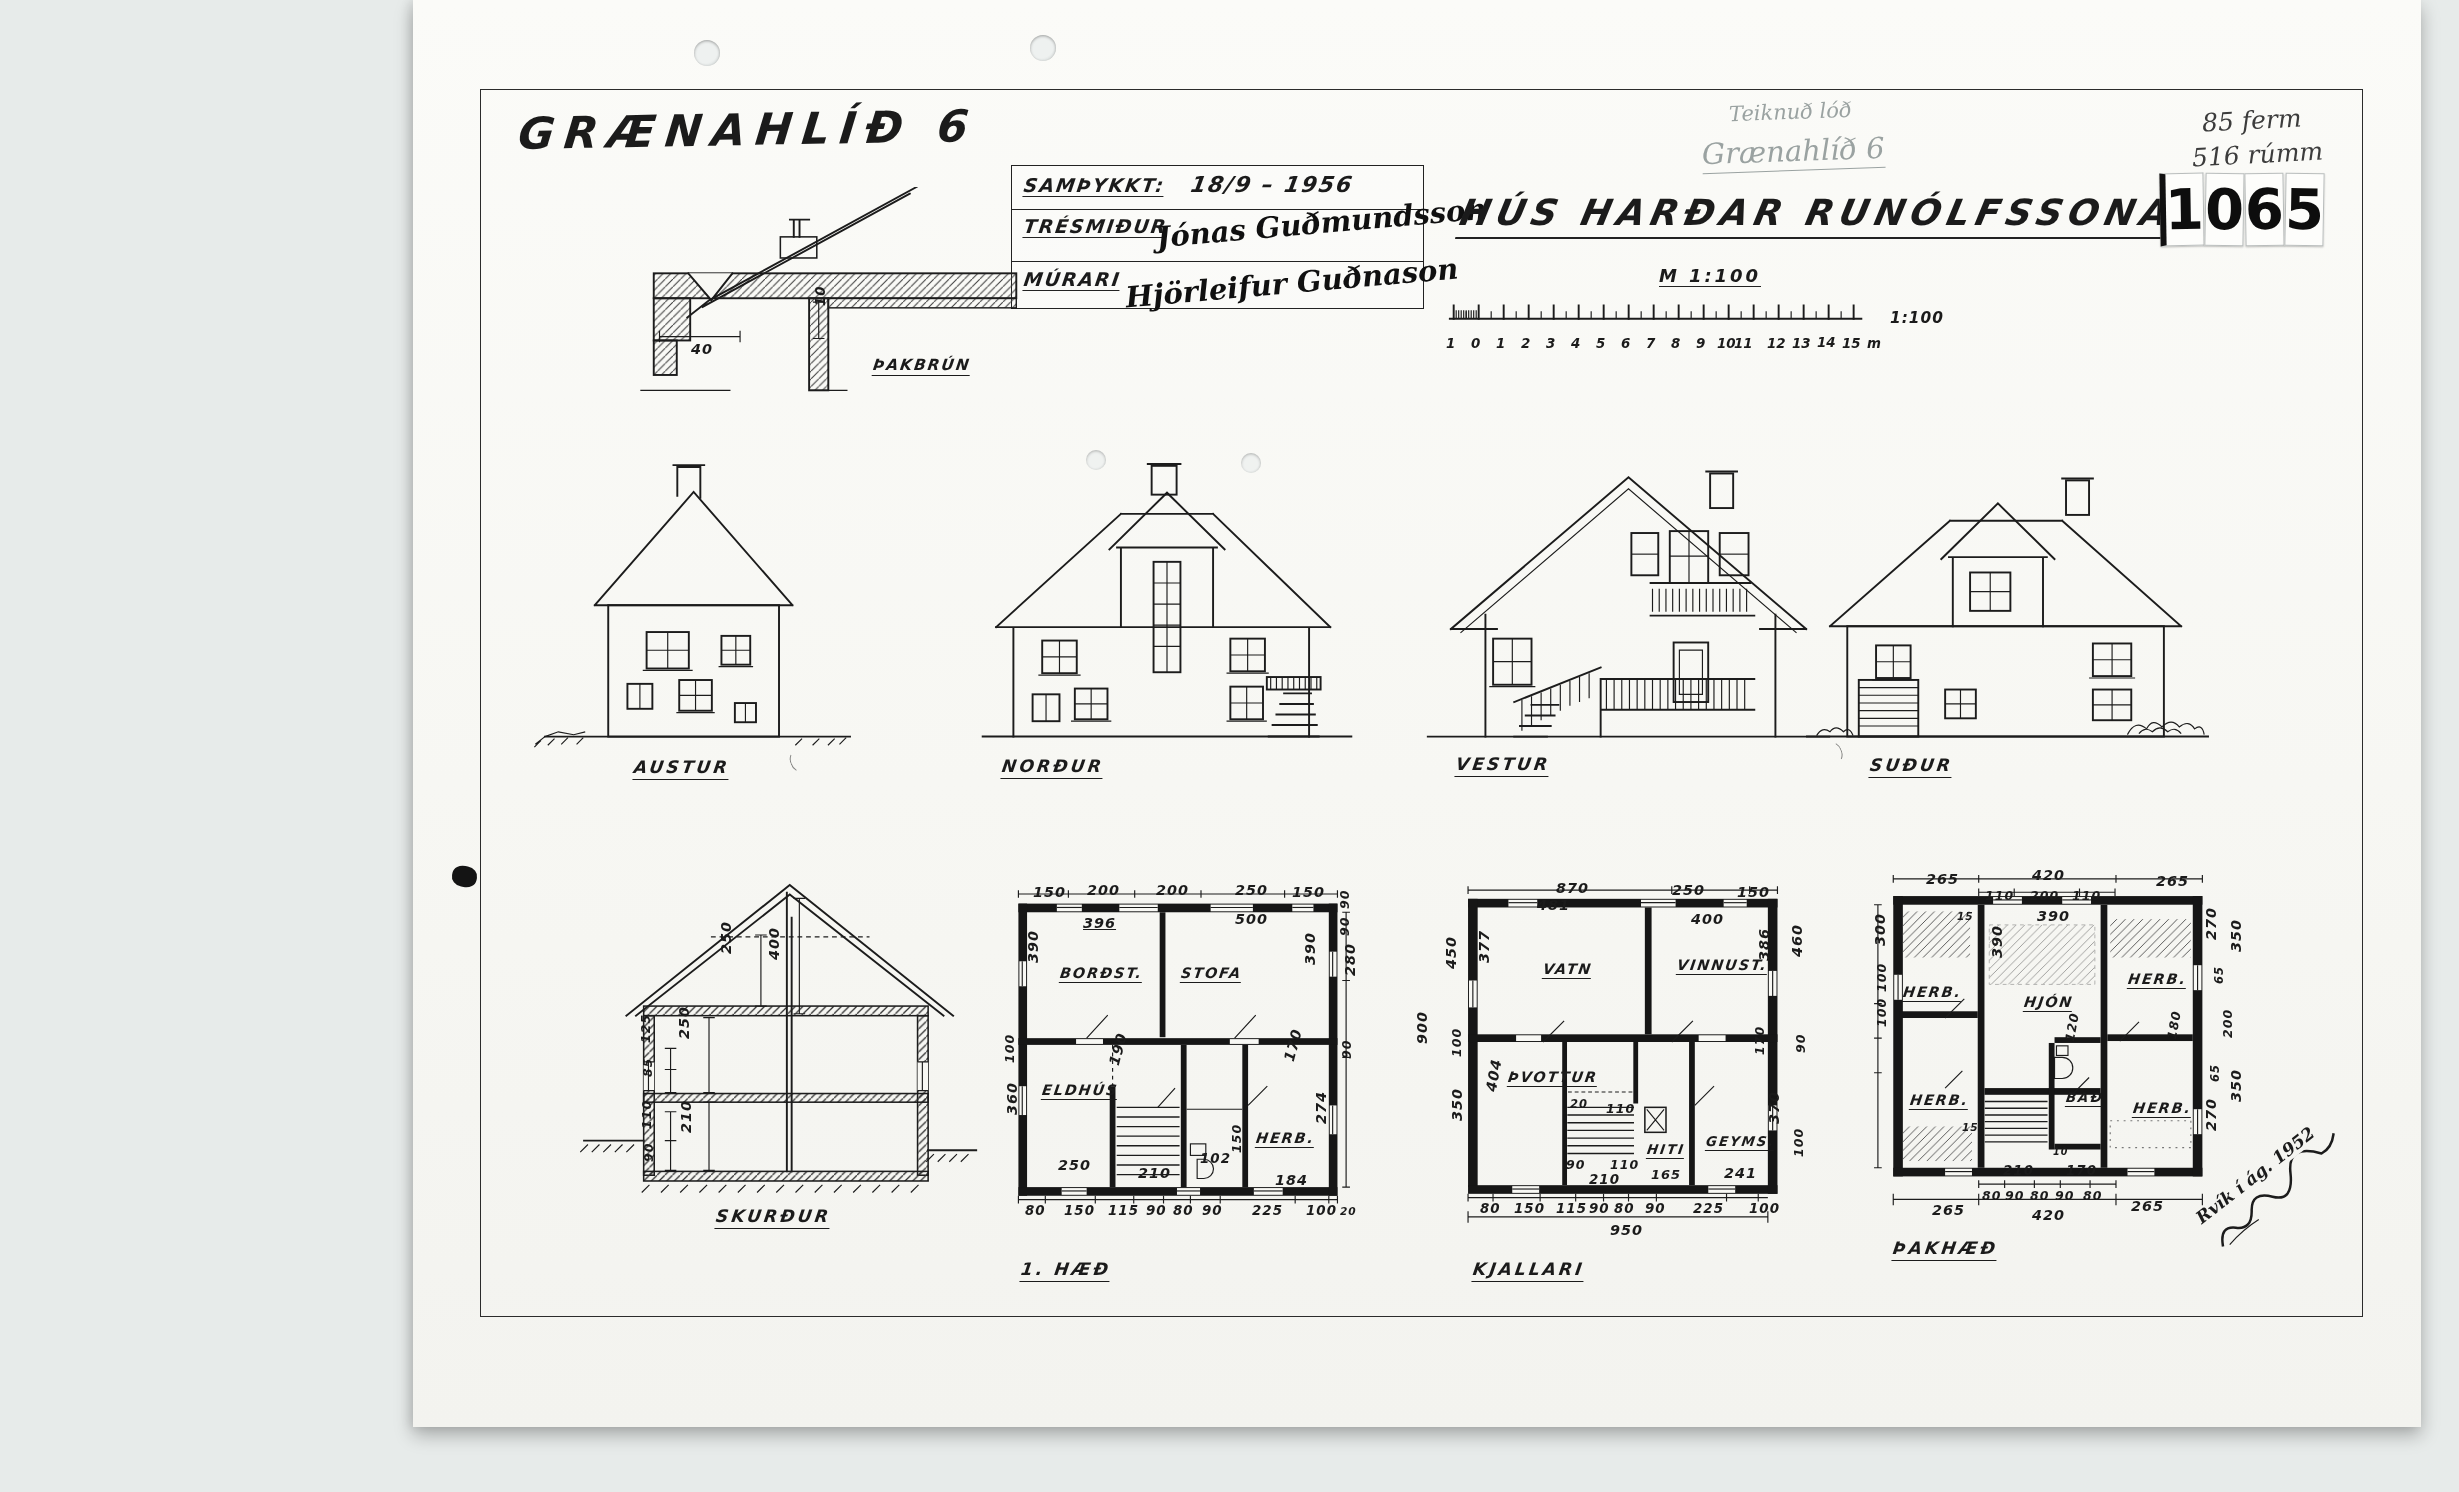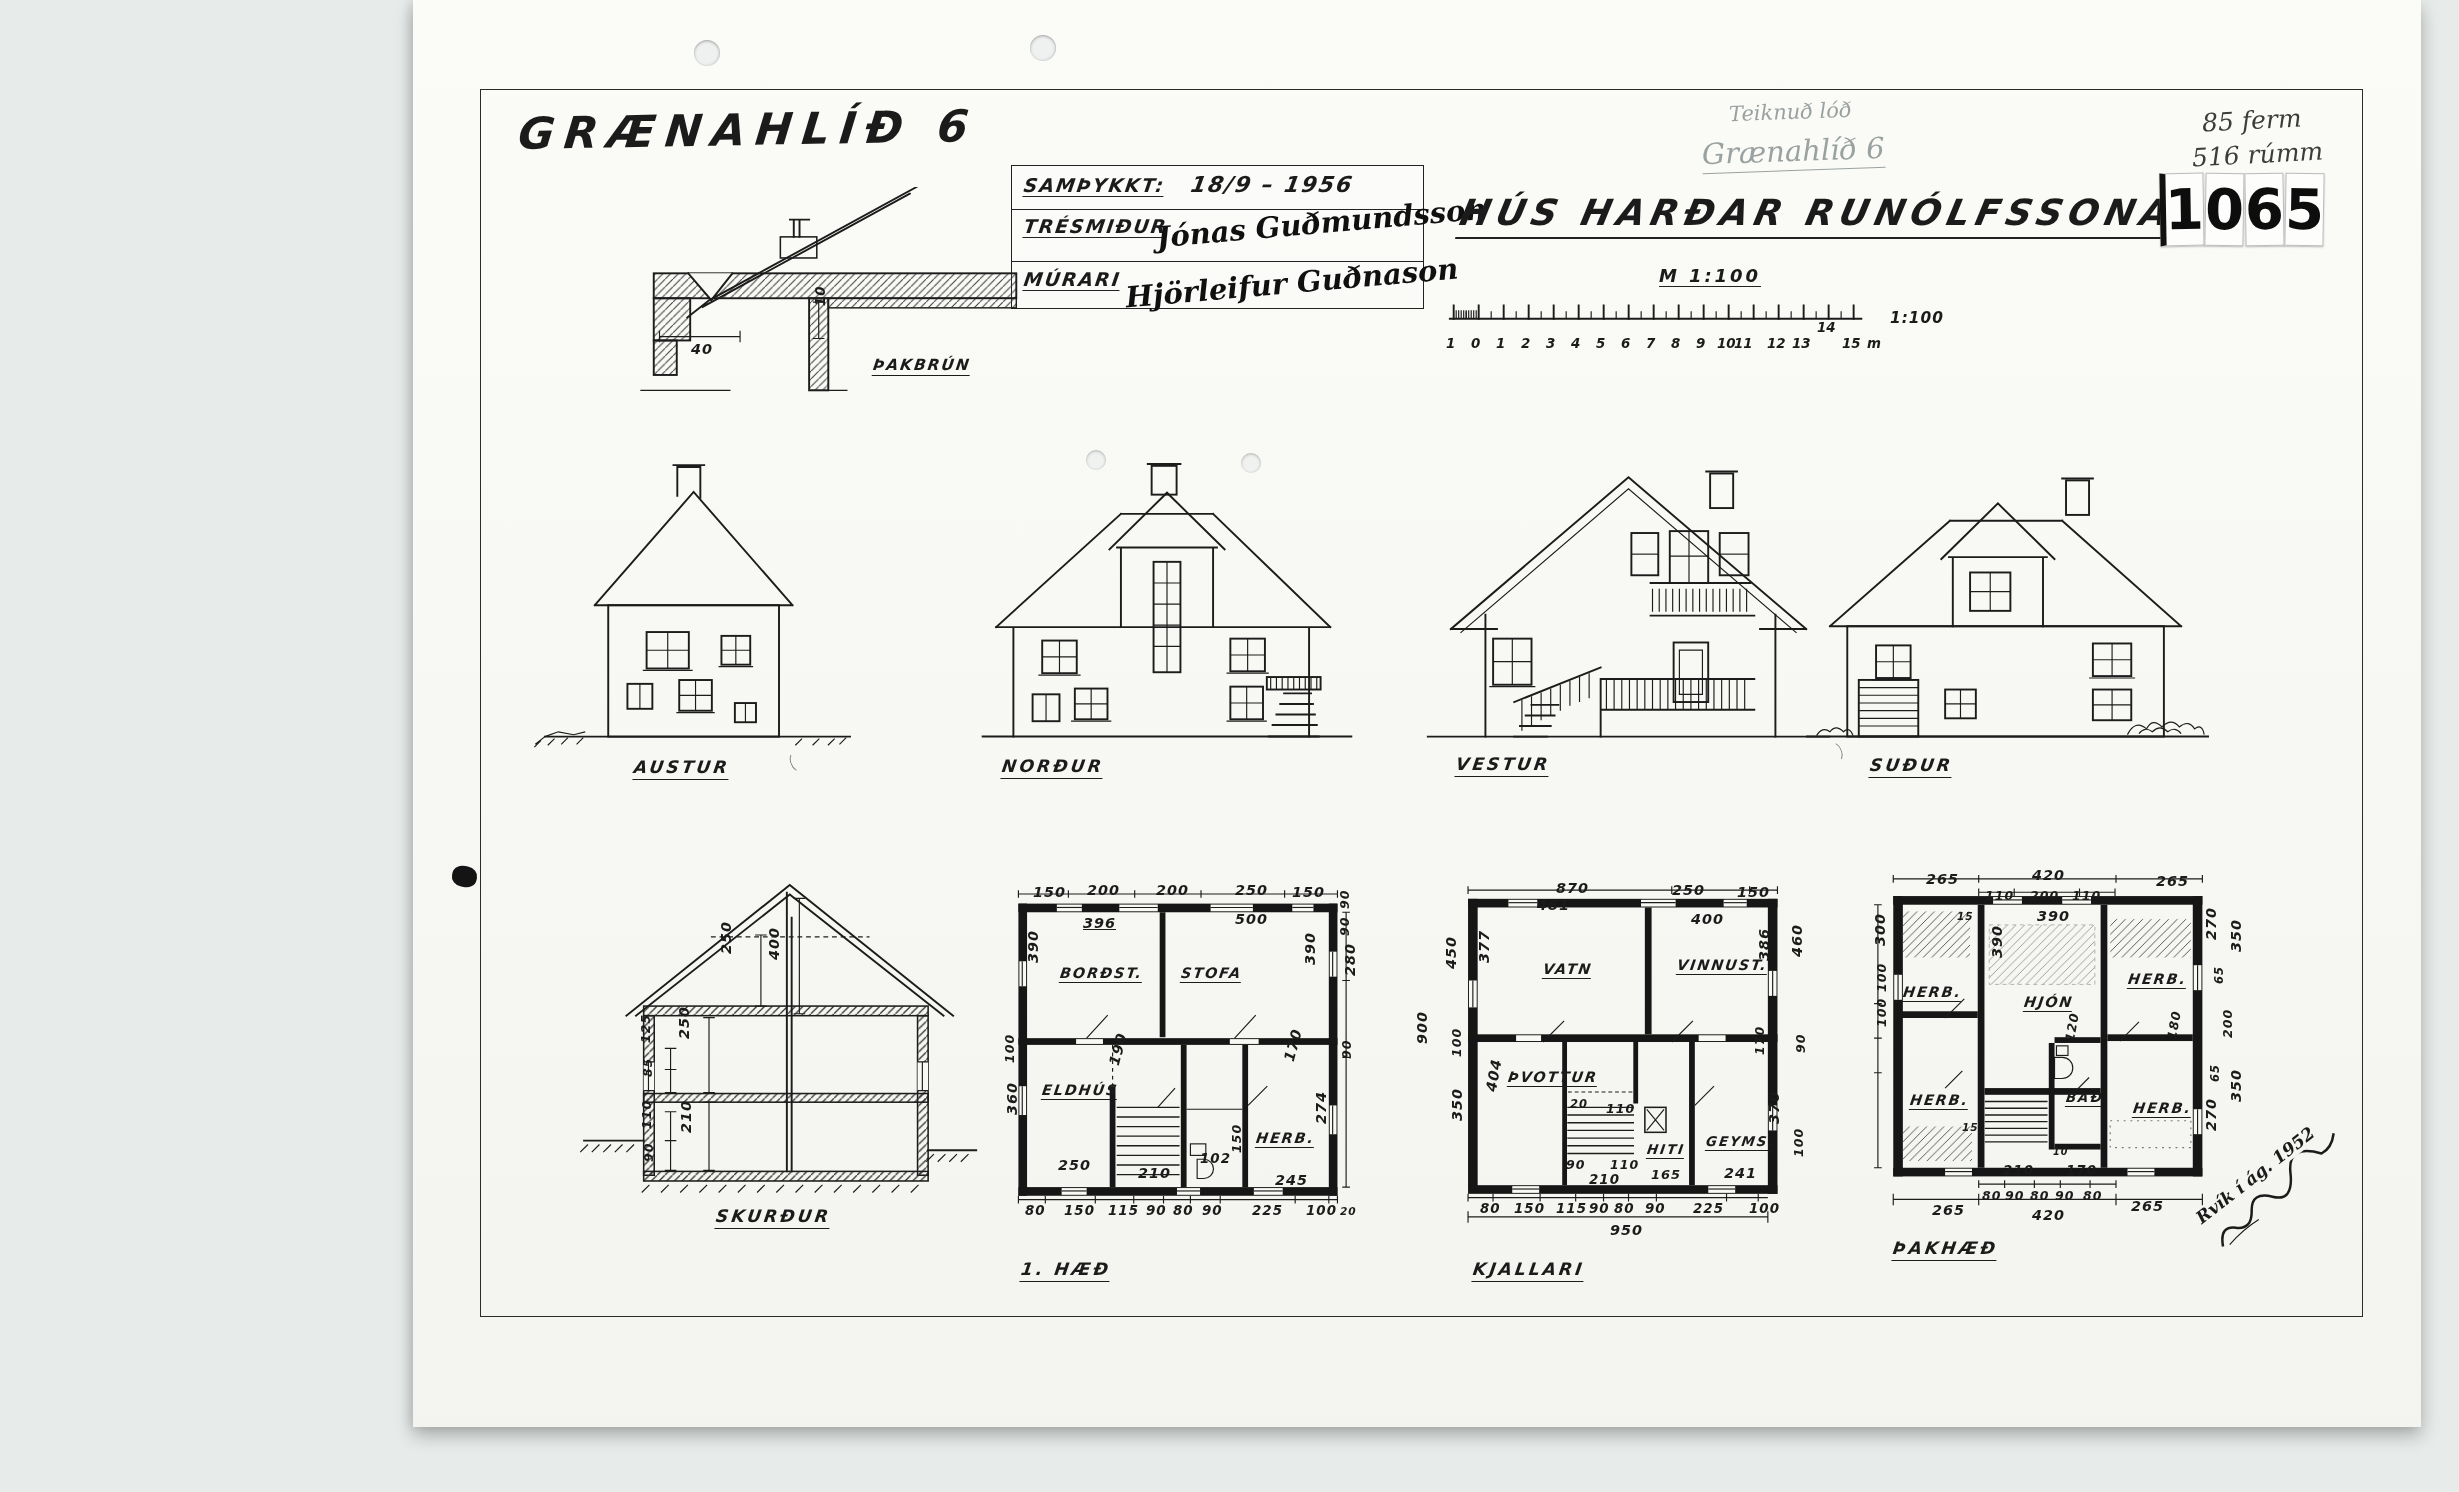--- a/index.html
+++ b/index.html
@@ -112,21 +112,21 @@
       <span class="ruler-num" style="left: 125px; top: 50px;">4</span>
       <span class="ruler-num" style="left: 150px; top: 50px;">5</span>
       <span class="ruler-num" style="left: 175px; top: 50px;">6</span>
       <span class="ruler-num" style="left: 200px; top: 50px;">7</span>
       <span class="ruler-num" style="left: 225px; top: 50px;">8</span>
       <span class="ruler-num" style="left: 250px; top: 50px;">9</span>
       <span class="ruler-num" style="left: 271px; top: 50px;">10</span>
       <span class="ruler-num" style="left: 288px; top: 50px;">11</span>
       <span class="ruler-num" style="left: 321px; top: 50px;">12</span>
       <span class="ruler-num" style="left: 346px; top: 50px;">13</span>
-      <span class="ruler-num" style="left: 371px; top: 34px;">14</span>
+      <span class="ruler-num" style="left: 371px; top: 49px;">14</span>
       <span class="ruler-num" style="left: 396px; top: 50px;">15</span>
       <span class="ruler-num" style="left: 421px; top: 50px;">m</span>
     </div>
 
   <div class="pencil" style="left:2202px;top:106px;font-size:25px;color:#3c3c3c;transform:rotate(-3deg);">85 ferm</div>
   <div class="pencil" style="left:2192px;top:140px;font-size:25px;color:#3c3c3c;transform:rotate(-3deg);">516 rúmm</div>
   <div id="tiles">
     <div class="tile" style="transform:rotate(-1deg);">1</div>
     <div class="tile" style="transform:rotate(1deg);">0</div>
     <div class="tile" style="transform:rotate(-1deg);">6</div>
@@ -362,21 +362,21 @@
       <span class="dim" style="left: 338px; top: 111px; transform: rotate(-90deg);">280</span>
       <span class="dim" style="left: 102px; top: 198px; transform: rotate(-75deg);">190</span>
       <span class="dim" style="left: 277px; top: 194px; transform: rotate(-75deg);">170</span>
       <span class="dim" style="left: 335px; top: 194px; transform: rotate(-90deg); font-size: 12.5px;">90</span>
       <span class="dim" style="left: -1.9px; top: 198px; transform: rotate(-90deg); font-size: 12.5px;">100</span>
       <span class="dim" style="left: 0px; top: 250px; transform: rotate(-90deg);">360</span>
       <span class="dim" style="left: 54px; top: 292px;">250</span>
       <span class="dim" style="left: 134px; top: 300px;">210</span>
       <span class="dim" style="left: 196px; top: 286px; font-size: 13.4px;">102</span>
       <span class="dim" style="left: 225px; top: 288px; transform: rotate(-90deg); font-size: 12.5px;">150</span>
-      <span class="dim" style="left: 271px; top: 307px;">245</span>
+      <span class="dim" style="left: 271px; top: 307px;">184</span>
       <span class="dim" style="left: 309px; top: 259px; transform: rotate(-90deg);">274</span>
       <span class="dim" style="left: 21px; top: 338px; font-size: 13.4px;">80</span>
       <span class="dim" style="left: 60px; top: 338px; font-size: 13.4px;">150</span>
       <span class="dim" style="left: 104px; top: 338px; font-size: 13.4px;">115</span>
       <span class="dim" style="left: 142px; top: 338px; font-size: 13.4px;">90</span>
       <span class="dim" style="left: 169px; top: 338px; font-size: 13.4px;">80</span>
       <span class="dim" style="left: 198px; top: 338px; font-size: 13.4px;">90</span>
       <span class="dim" style="left: 248px; top: 338px; font-size: 13.4px;">225</span>
       <span class="dim" style="left: 302px; top: 338px; font-size: 13.4px;">100</span>
       <span class="dim" style="left: 336px; top: 340px; font-size: 10.6px;">20</span>

